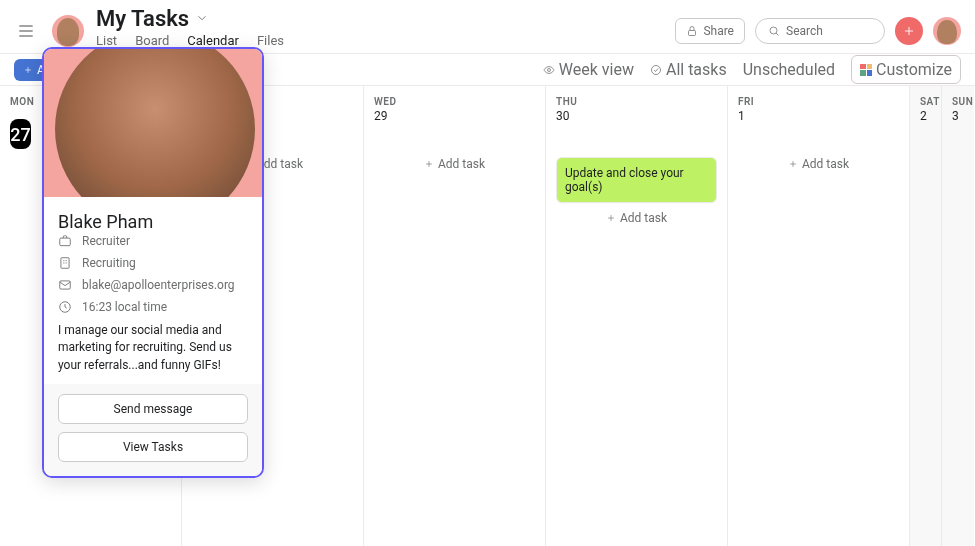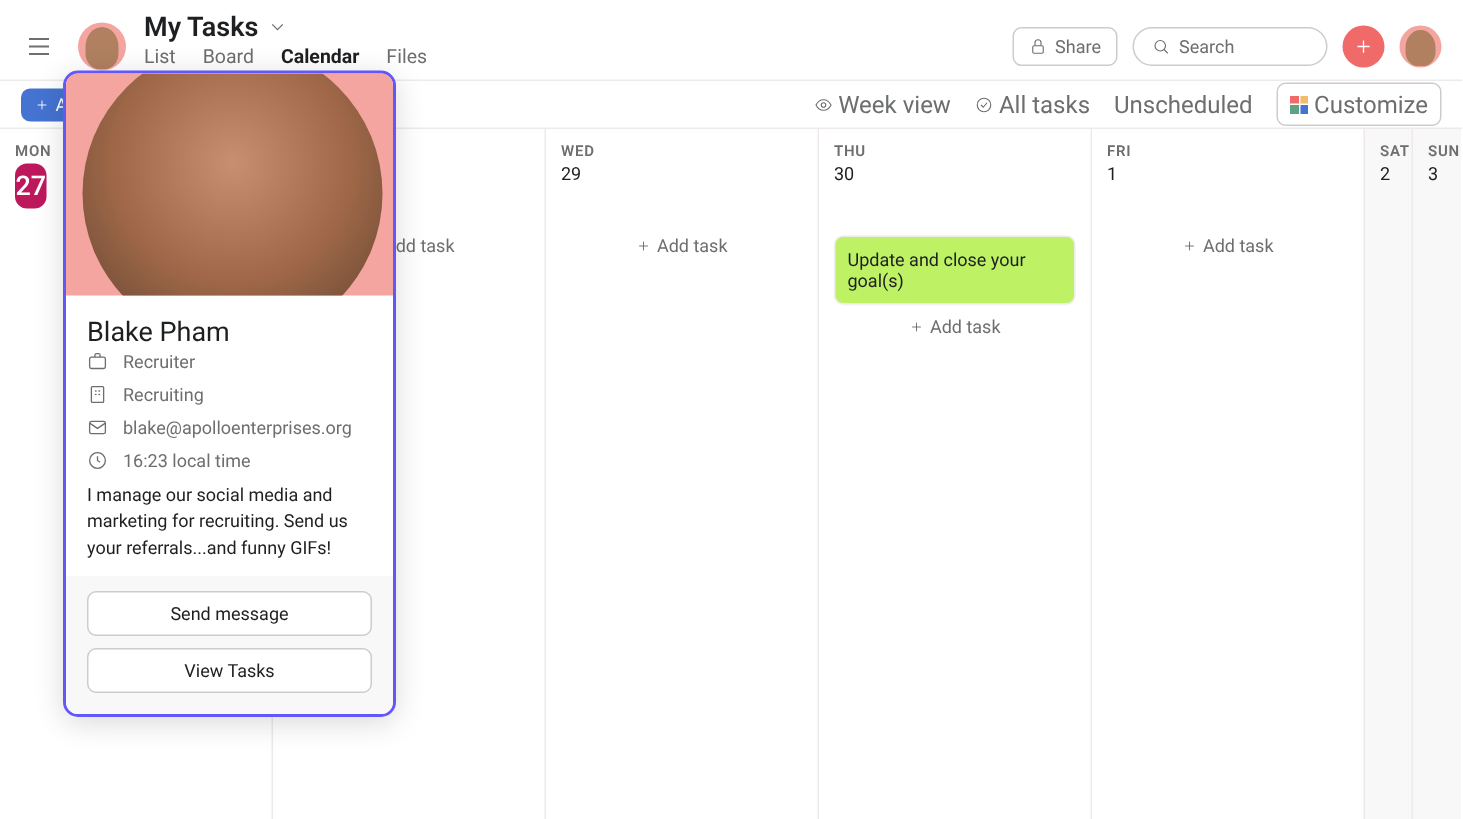--- a/index.html
+++ b/index.html
@@ -6,25 +6,25 @@
   body { background: #fff; width: 975px; height: 546px; overflow: hidden; position: relative; color: #1e1f21; }
 
   
   .topbar { display: flex; align-items: center; padding: 8px 14px 0 14px; height: 54px; border-bottom: 1px solid #edeae9; }
   .hamburger { width: 24px; height: 24px; color: #6d6e6f; display: flex; align-items: center; justify-content: center; cursor: pointer; }
   .hamburger svg { width: 20px; height: 20px; }
   .avatar-sm { width: 32px; height: 32px; border-radius: 50%; background: #f5a5a0; margin-left: 14px; margin-right: 6px; position: relative; overflow: hidden; flex-shrink: 0; }
   .avatar-sm::after { content:""; position: absolute; width: 70%; height: 85%; background: #b08060; border-radius: 50% 50% 40% 40%; top: 12%; left: 15%; }
   .title-wrap { display: flex; flex-direction: column; margin-left: 6px; }
   .title-row { display: flex; align-items: center; gap: 6px; cursor: pointer; }
-  .title-row h1 { font-size: 18px; font-weight: 600; }
+  .title-row h1 { font-size: 22px; font-weight: 600; }
   .title-row svg { width: 14px; height: 14px; color: #6d6e6f; }
   .tabs { display: flex; gap: 18px; font-size: 13px; color: #6d6e6f; margin-top: 2px; }
   .tabs span { cursor: pointer; padding-bottom: 6px; }
-  .tabs .active { color: #1e1f21; font-weight: 700; border-bottom: 2px solid #1e1f21; text-align: center; }
+  .tabs .active { color: #1e1f21; font-weight: 400; border-bottom: 2px solid #1e1f21; text-align: center; }
   .topbar-right { margin-left: auto; display: flex; align-items: center; gap: 10px; }
   .share-btn { display: flex; align-items: center; gap: 5px; border: 1px solid #cfcbcb; border-radius: 6px; padding: 5px 10px; font-size: 12px; color: #6d6e6f; cursor: pointer; background: #fff; }
   .search { display: flex; align-items: center; gap: 6px; border: 1px solid #cfcbcb; border-radius: 16px; padding: 5px 12px; width: 130px; color: #6d6e6f; font-size: 12px; }
   .plus-btn { width: 28px; height: 28px; border-radius: 50%; background: #f06a6a; color: #fff; display: flex; align-items: center; justify-content: center; cursor: pointer; }
   .avatar-xs { width: 28px; height: 28px; border-radius: 50%; background: #f5a5a0; position: relative; overflow: hidden; cursor: pointer; }
   .avatar-xs::after { content:""; position: absolute; width: 70%; height: 85%; background: #b08060; border-radius: 50% 50% 40% 40%; top: 12%; left: 15%; }
 
   
   .toolbar { display: flex; align-items: center; padding: 8px 14px; height: 32px; border-bottom: 1px solid #edeae9; }
   .add-task-btn { background: #4573d2; color: #fff; border-radius: 6px; padding: 4px 9px; font-size: 12px; display: flex; align-items: center; gap: 4px; cursor: pointer; }
@@ -37,21 +37,21 @@
   .grid-icon span:nth-child(3){background:#5da283;} .grid-icon span:nth-child(4){background:#4573d2;}
 
   
   .calendar { display: grid; grid-template-columns: 182px 182px 182px 182px 182px 32px 32px; height: calc(546px - 54px - 32px); }
   .daycol { border-right: 1px solid #edeae9; position: relative; }
   .daycol:last-child { border-right: none; }
   .daycol.weekend { background: #f9f8f8; }
   .day-head { padding: 10px 10px 0 10px; }
   .dow { font-size: 10px; font-weight: 600; color: #6d6e6f; letter-spacing: .5px; }
   .dnum { font-size: 12px; font-weight: 400; margin-top: 2px; }
-  .today-badge { display: inline-flex; align-items: center; justify-content: center; width: 21px; height: 30px; border-radius: 8px; background: #be185d; color: #fff; font-size: 18px; font-weight: 500; margin-top: 2px; }
+  .today-badge { display: inline-flex; align-items: center; justify-content: center; width: 21px; height: 30px; border-radius: 8px; background: #000000; color: #fff; font-size: 18px; font-weight: 500; margin-top: 12px; }
   .day-body { padding: 34px 10px 0 10px; display: flex; flex-direction: column; gap: 8px; }
   .add-task-link { color: #6d6e6f; font-size: 12px; display: flex; align-items: center; gap: 4px; cursor: pointer; justify-content: center; }
   .task-card { border: 1px solid #edeae9; border-radius: 6px; padding: 8px; font-size: 12px; background: #bef264; cursor: pointer; box-shadow: 0 1px 0 rgba(0,0,0,0.02); }
 
   
   .popover { position: absolute; left: 42px; top: 47px; width: 222px; background: #fff; border: 2px solid #6457f9; border-radius: 10px; box-shadow: 0 4px 20px rgba(0,0,0,0.15); overflow: hidden; z-index: 100; }
   .pop-avatar { width: 100%; height: 148px; background: #f5a5a0; position: relative; overflow: hidden; }
   .pop-avatar-circle { position: absolute; width: 200px; height: 200px; border-radius: 50%; left: 11px; top: -20px; background: radial-gradient(circle at 50% 40%, #c89070 0%, #a06848 50%, #5a4030 100%); }
   .pop-content { padding: 14px 14px 10px 14px; }
   .pop-name { font-size: 18px; font-weight: 400; margin-bottom: 2px; }

